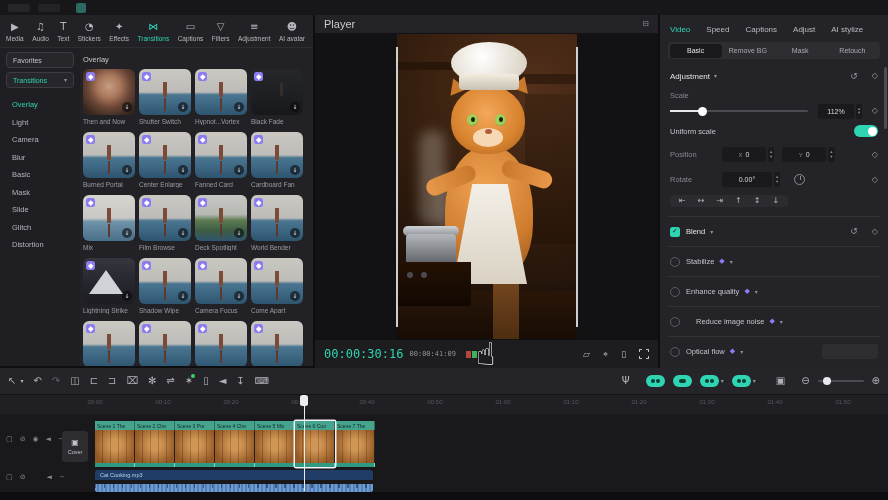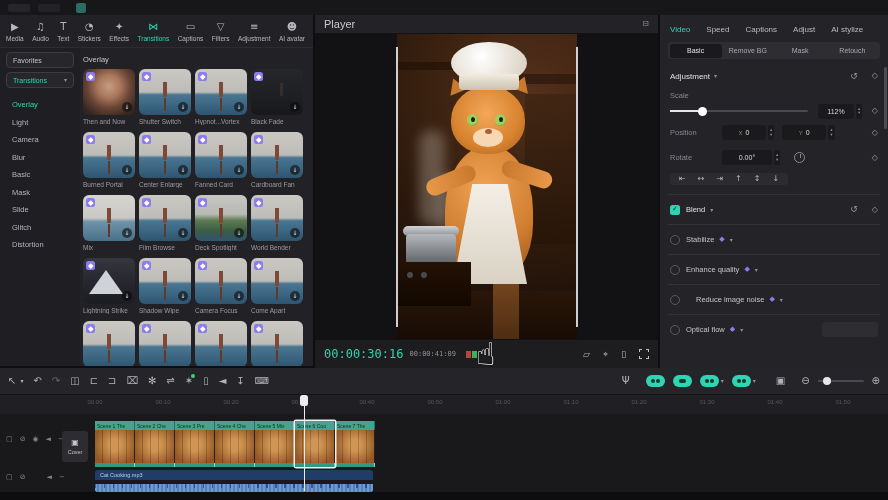--- a/index.html
+++ b/index.html
@@ -480,20 +480,26 @@
       <div class="field" style="width:36px;margin-left:10px">
           <span>112%</span>
         </div>
       <div class="stepper">
           <span class="icon">▴</span>
           <span class="icon">▾</span>
         </div>
       <span class="icon kf">◇</span>
     </div>
 
+    <div class="irow" style="height:22px">
+      <span class="ilabel">Uniform scale</span>
+      <div class="toggle">
+          <div></div>
+        </div>
+    </div>
 
     <div class="irow" style="height:25px">
       <span class="ilabel dim" style="width:52px">Position</span>
       <div class="field" style="width:44px">
           <span class="dim" style="font-size:6px">X</span>
           <span>0</span>
         </div>
       <div class="stepper">
           <span class="icon">▴</span>
           <span class="icon">▾</span>

